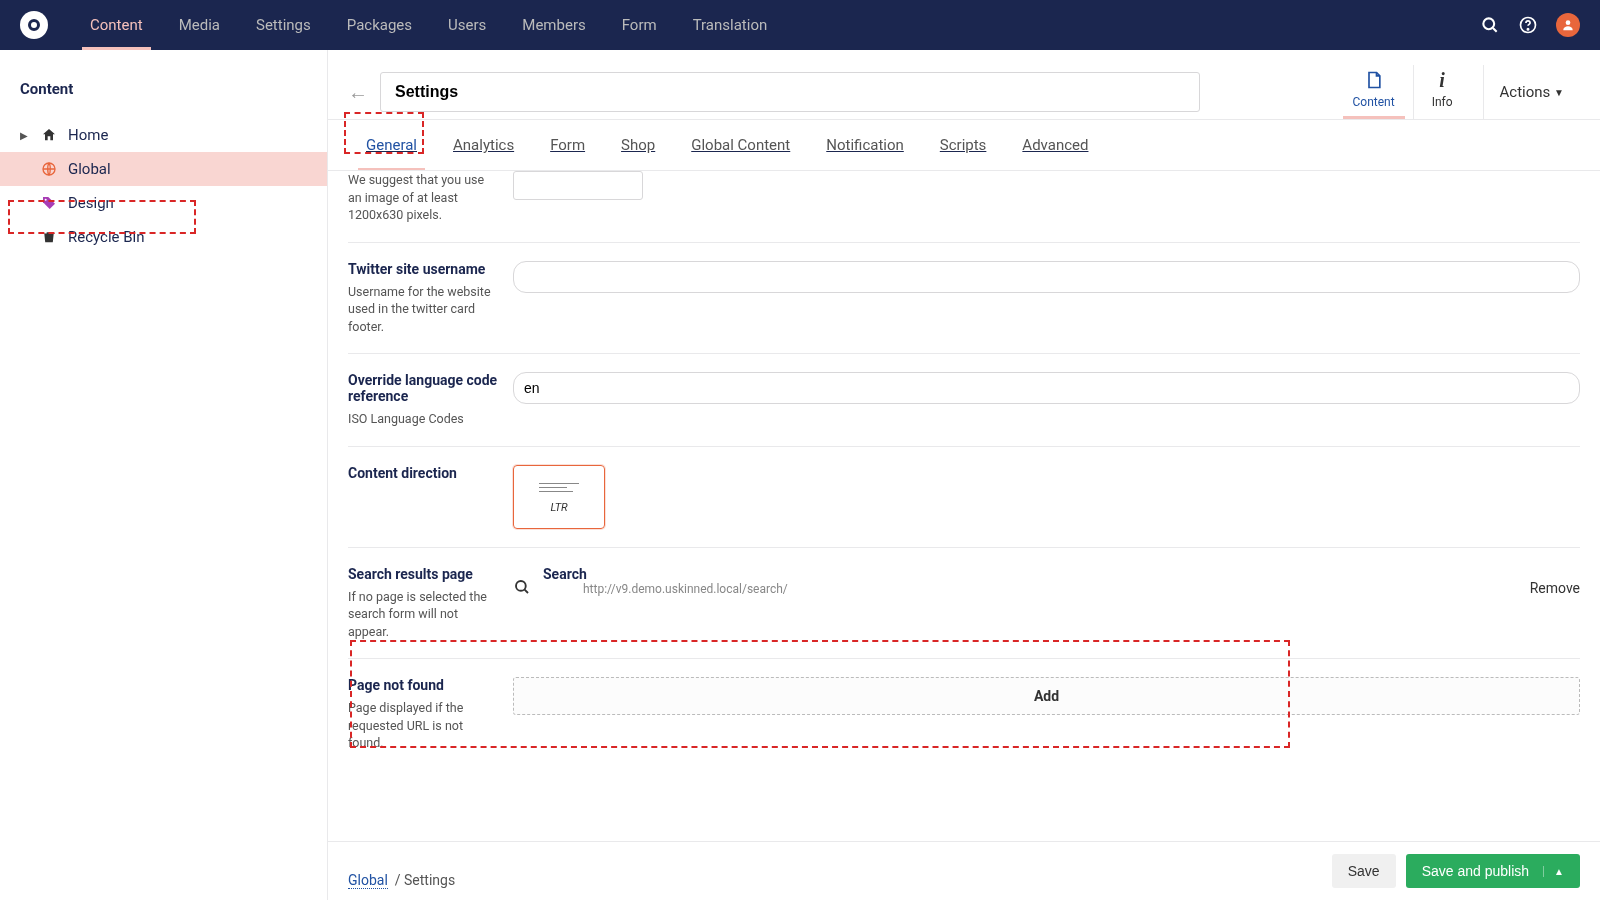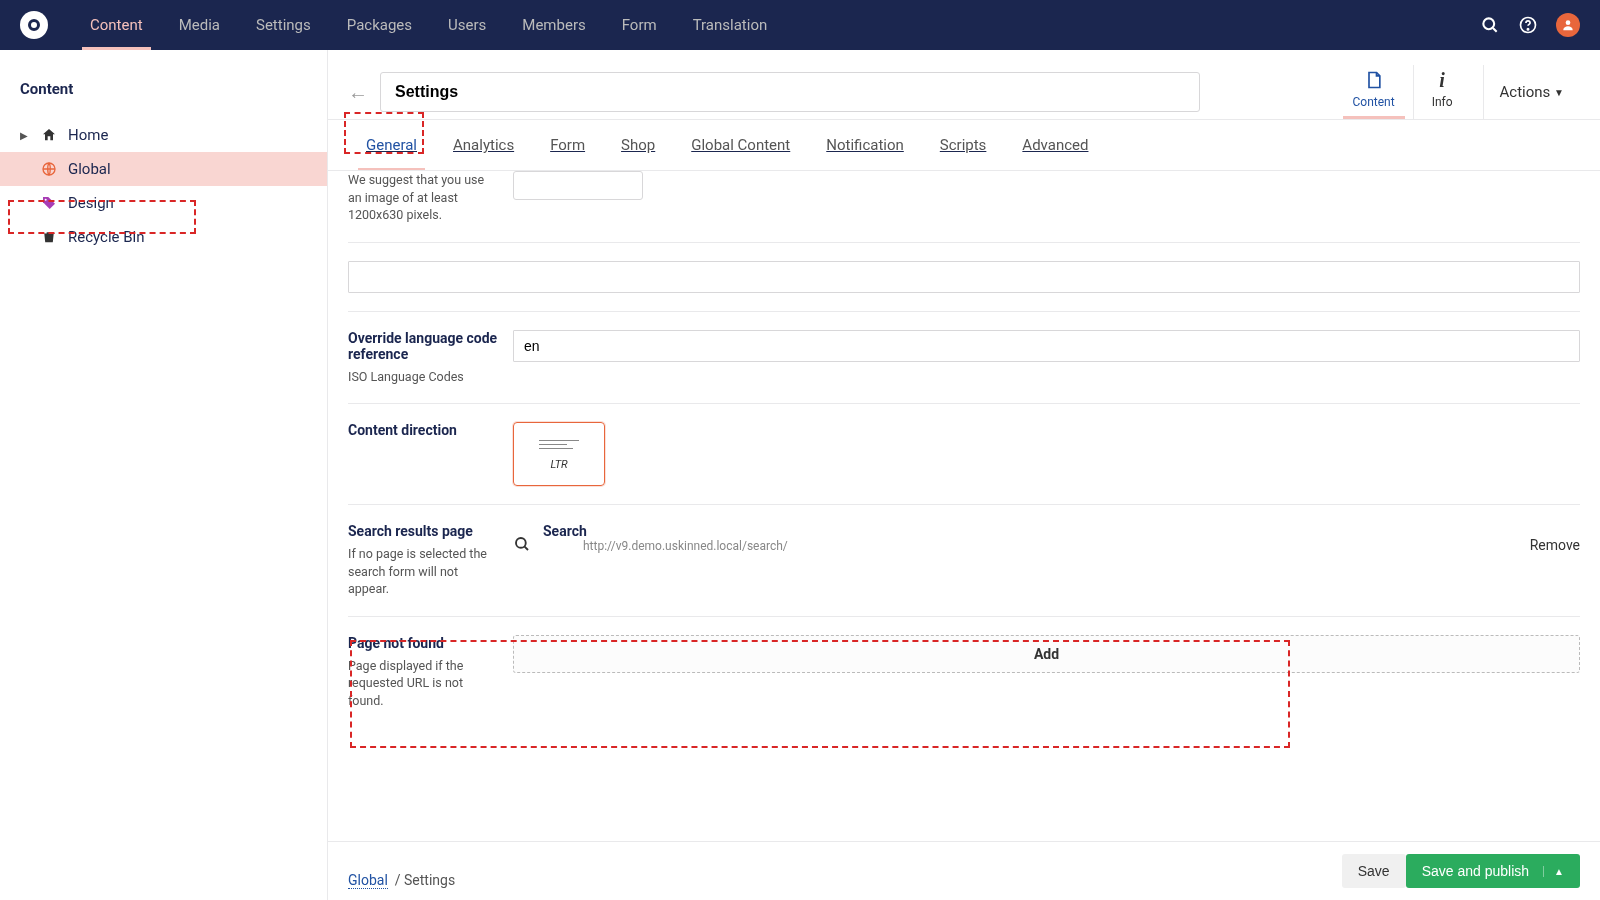--- a/index.html
+++ b/index.html
@@ -45,21 +45,21 @@
 .tab.active { color: #2152a3; }
 .tab.active::after{content:'';position:absolute;bottom:0;left:10px;right:10px;height:2px;background:#f5c1bc;}
 
 
 .panel { flex:1; overflow-y:auto; padding: 0 20px; }
 .prop-row { display:flex; padding: 18px 0; border-bottom: 1px solid #e9e9eb; }
 .prop-label { width: 165px; padding-right: 15px;}
 .prop-label .lbl { font-weight: 700; font-size: 14px; margin-bottom: 6px; }
 .prop-label .desc { font-size: 12.5px; color: #555; line-height: 1.4; }
 .prop-control { flex: 1; }
-.text-input { width: 100%; border: 1px solid #d8d7d9; border-radius: 1px; padding: 7px 10px; font-size: 14px; }
+.text-input { width: 100%; border: 1px solid #d8d7d9; border-radius: 13px; padding: 7px 10px; font-size: 14px; }
 .small-input { width: 130px; border: 1px solid #d8d7d9; border-radius: 3px; padding: 6px 8px; }
 
 .radio-cards { display:flex; gap: 10px; }
 .radio-card { width: 92px; height: 64px; border: 1px solid #d8d7d9; border-radius: 4px; display:flex; flex-direction:column; align-items:center; justify-content:center; gap:6px; cursor:pointer; font-size:11px; color:#555;}
 .radio-card.selected { border-color: #e8663c; box-shadow: 0 0 0 1px #e8663c33; color:#333;font-style:italic;}
 .radio-lines { width: 40px; }
 .radio-lines div{height:1px;background:#888;margin:3px 0;}
 .radio-lines.ltr div:nth-child(1){width:100%;} .radio-lines.ltr div:nth-child(2){width:70%;} .radio-lines.ltr div:nth-child(3){width:85%;}
 .radio-lines.rtl div{margin-left:auto;} .radio-lines.rtl div:nth-child(1){width:100%;} .radio-lines.rtl div:nth-child(2){width:70%;} .radio-lines.rtl div:nth-child(3){width:85%;}
 
@@ -68,21 +68,21 @@
 .picker-title{font-weight:700;font-size:14px;}
 .picker-url{font-size:12px;color:#888;padding-left:40px;}
 .remove-link{color:#333;cursor:pointer;font-size:14px;}
 
 .add-btn{ width:100%; border:1px dashed #bbb; padding:10px; text-align:center; cursor:pointer; font-weight:700; color:#333; border-radius:3px; background:#fcfcfc;}
 
 
 .footer { border-top:1px solid #e9e9eb; padding: 12px 20px; display:flex; align-items:flex-end; }
 .breadcrumb { color:#555; font-size:14px;}
 .breadcrumb a{color:#2152a3; text-decoration:none; border-bottom:1px dotted #2152a3;}
-.footer-actions{margin-left:auto; display:flex; gap:0;}
+.footer-actions{margin-left:auto; display:flex; gap:10px;}
 .btn { padding: 9px 16px; border-radius:3px; border:none; cursor:pointer; font-size:14px;}
 .btn-default{background:#f0f0f0;color:#333;}
 .btn-success{background:#2bac5e;color:#fff; display:flex;align-items:center;gap:14px;}
 .btn-success .caret-sep{border-left:1px solid rgba(255,255,255,.4);padding-left:10px;}
 
 
 .highlight { position:absolute; border: 2.5px dashed #d92626; pointer-events:none; }
 
 svg{display:block;}
 </style>
@@ -206,20 +206,24 @@
       <div class="prop-row" style="padding-top:0;">
         <div class="prop-label">
           <div class="desc">We suggest that you use an image of at least 1200x630 pixels.</div>
         </div>
         <div class="prop-control">
           <input class="small-input" style="">
         </div>
       </div>
 
       <div class="prop-row">
+        <div class="prop-label">
+          <div class="lbl">Twitter site username</div>
+          <div class="desc">Username for the website used in the twitter card footer.</div>
+        </div>
         <div class="prop-control">
           <input class="text-input" value="" style="">
         </div>
       </div>
 
       <div class="prop-row">
         <div class="prop-label">
           <div class="lbl">Override language code reference</div>
           <div class="desc">ISO Language Codes</div>
         </div>

